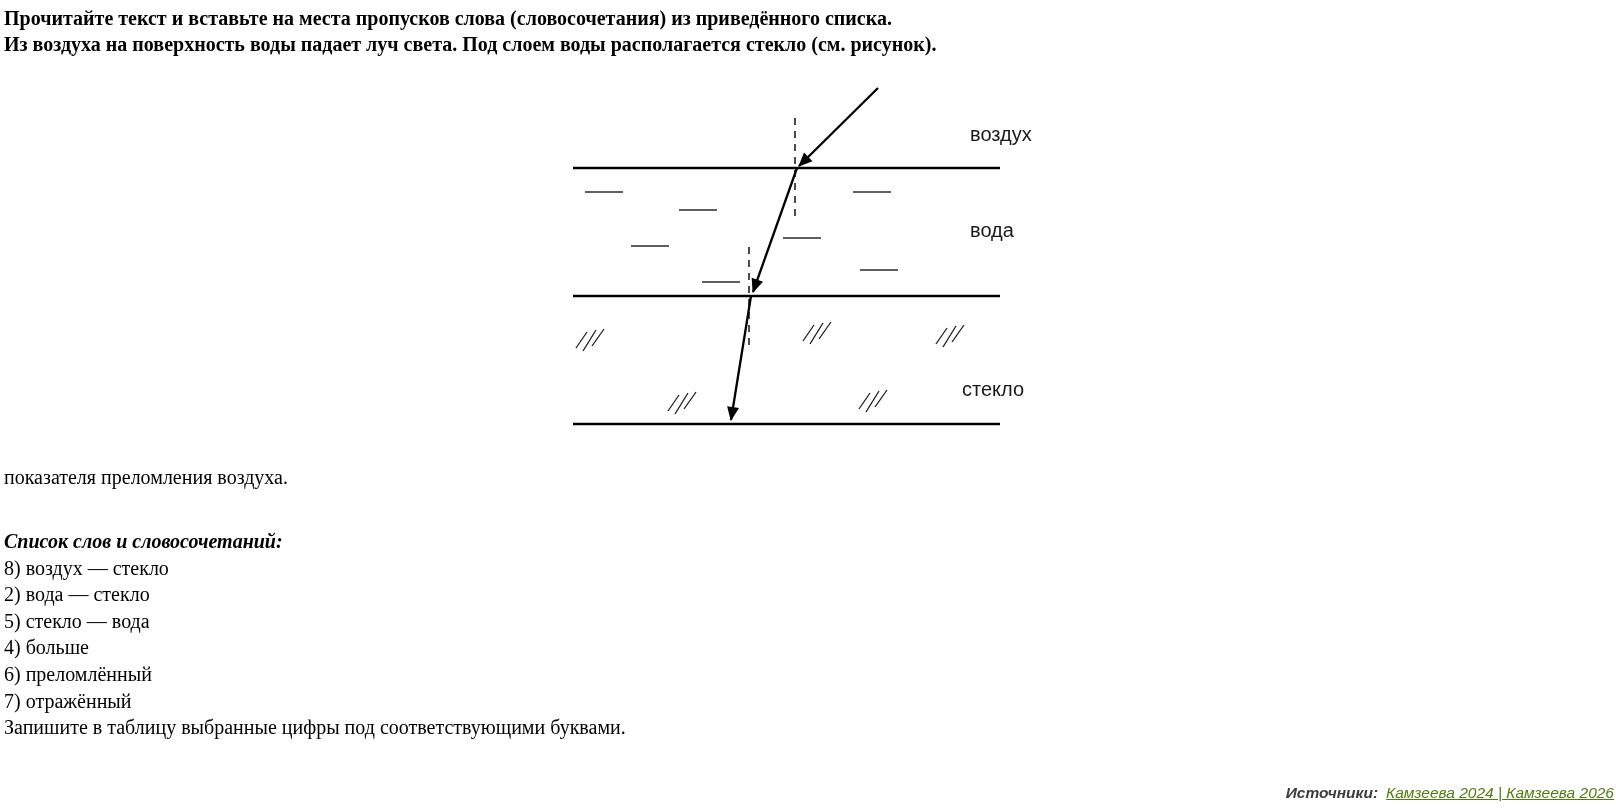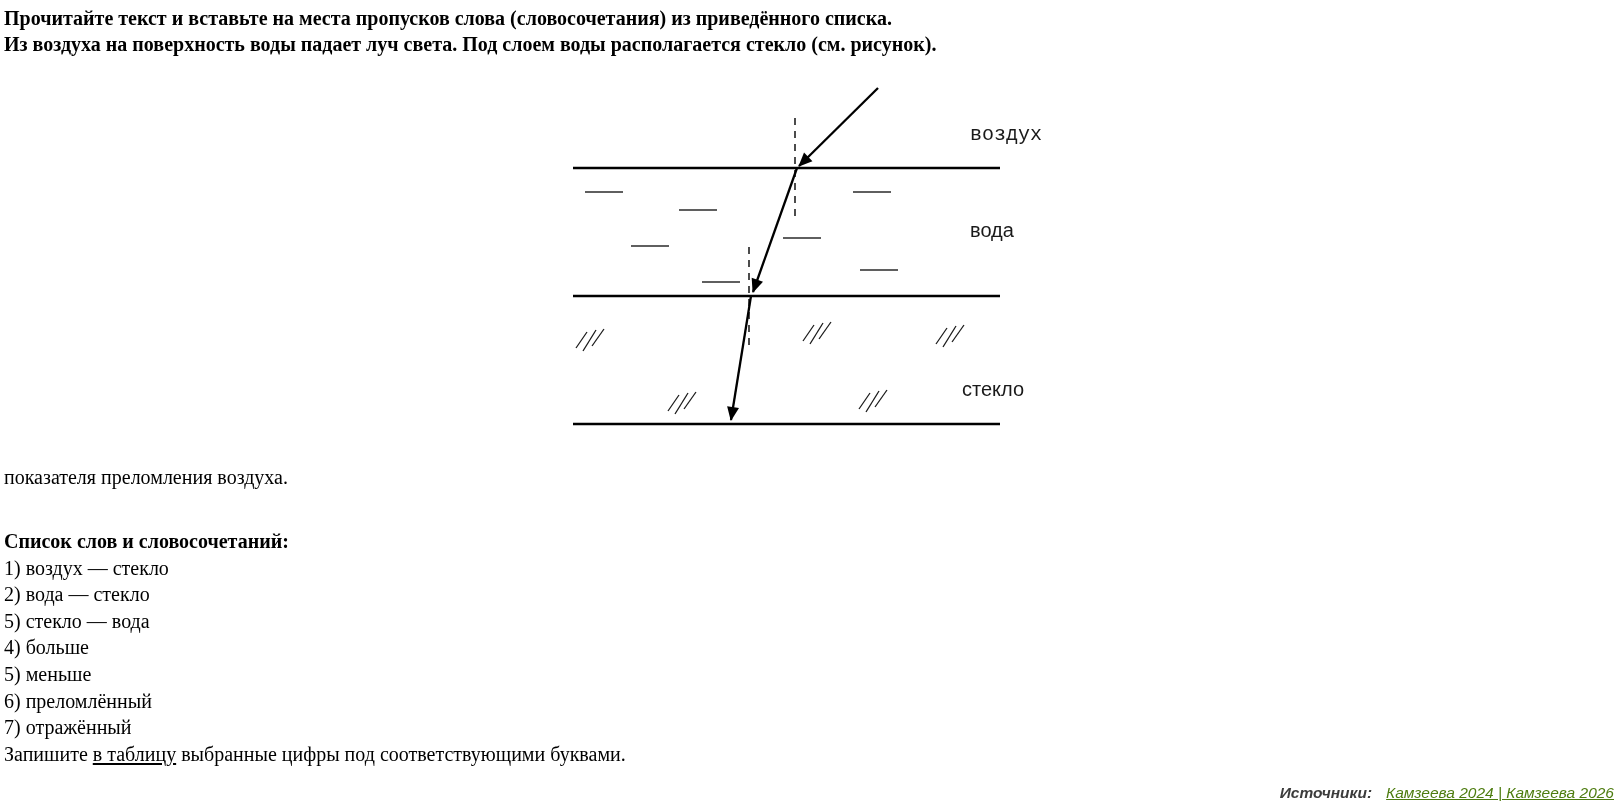--- a/index.html
+++ b/index.html
@@ -33,59 +33,58 @@
     top: 70px;
     width: 540px;
     height: 370px;
   }
   .medium-label {
     font-family: "Liberation Sans", sans-serif;
     font-size: 20px;
     color: #1a1a1a;
     white-space: nowrap;
   }
-  .label-air   { left: 970px; top: 123px; font-family: Liberation Mono, monospace; }
+  .label-air   { left: 970px; top: 123px; }
   .label-water { left: 970px; top: 219px; }
   .label-glass { left: 962px; top: 378px; text-align: center; }
 
   
   .task-paragraph {
     left: 4px;
     top: 464px;
     font-size: 20px;
     line-height: 26.5px;
     white-space: nowrap;
   }
   .task-list {
     left: 4px;
     top: 528px;
     font-size: 20px;
     line-height: 26.6px;
     white-space: nowrap;
   }
-  .list-header { font-weight: bold; }
+  .list-header { font-weight: bold; font-style: italic; }
   .u-link {
-    text-decoration: underline;
     text-underline-offset: 2px;
   }
 
   
   .footer {
     right: 2px;
     top: 784px;
     font-family: "Liberation Sans", sans-serif;
     font-style: italic;
     font-size: 15.5px;
     white-space: nowrap;
     text-align: right;
   }
   .footer .src-label {
     color: #3c3c3c;
     font-weight: bold;
-    margin-right: 14px;
+    margin-right: 8px;
   }
   .footer .src-value {
     color: #4d7c0f;
     text-decoration: underline;
   }
 </style>
 </head>
 <body>
 
 <main>
@@ -155,25 +154,24 @@
   <span class="abs medium-label label-air">воздух</span>
   <span class="abs medium-label label-water">вода</span>
   <span class="abs medium-label label-glass">стекло</span>
 
   <div class="abs task-paragraph">
     <div>показателя преломления воздуха.</div>
   </div>
 
   <div class="abs task-list">
     <div class="list-header">Список слов и словосочетаний:</div>
-    <div>1) воздух — стекло</div>
+    <div>8) воздух — стекло</div>
     <div>2) вода — стекло</div>
     <div>5) стекло — вода</div>
     <div>4) больше</div>
-    <div>5) меньше</div>
     <div>6) преломлённый</div>
     <div>7) отражённый</div>
     <div>
       <span>Запишите </span><span class="u-link">в таблицу</span><span> выбранные цифры под соответствующими буквами.</span>
     </div>
   </div>
 
   <div class="abs footer">
     <span class="src-label">Источники:</span><span class="src-value">Камзеева 2024 | Камзеева 2026</span>
   </div>

